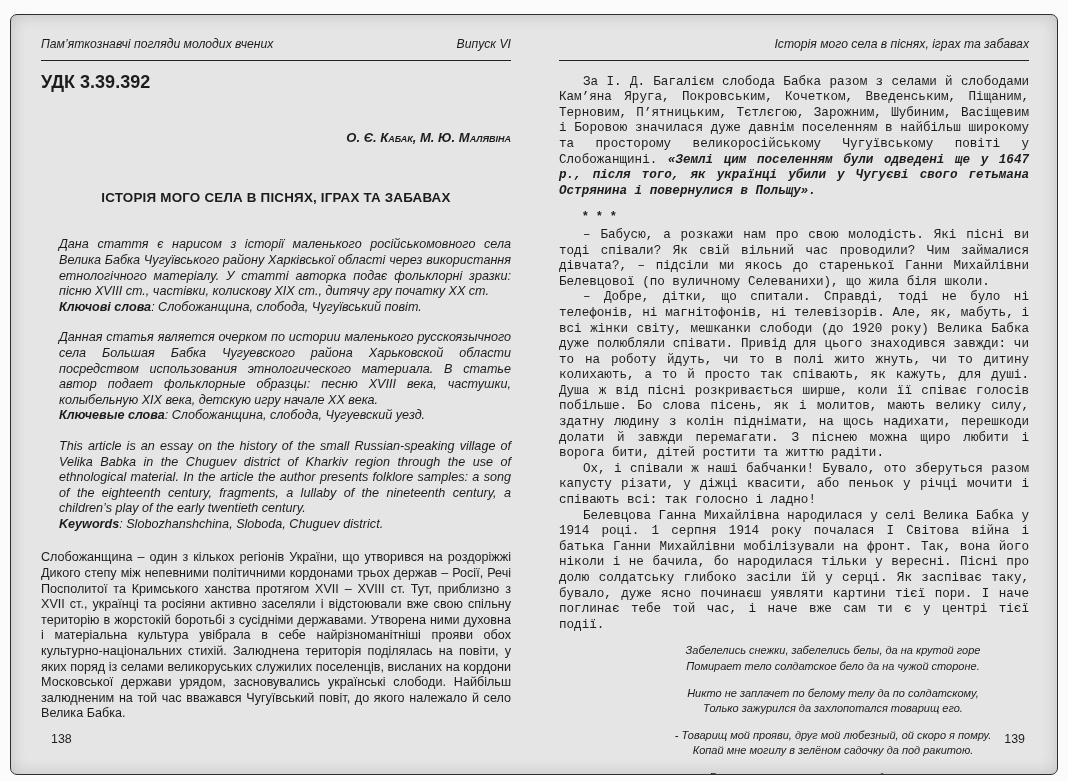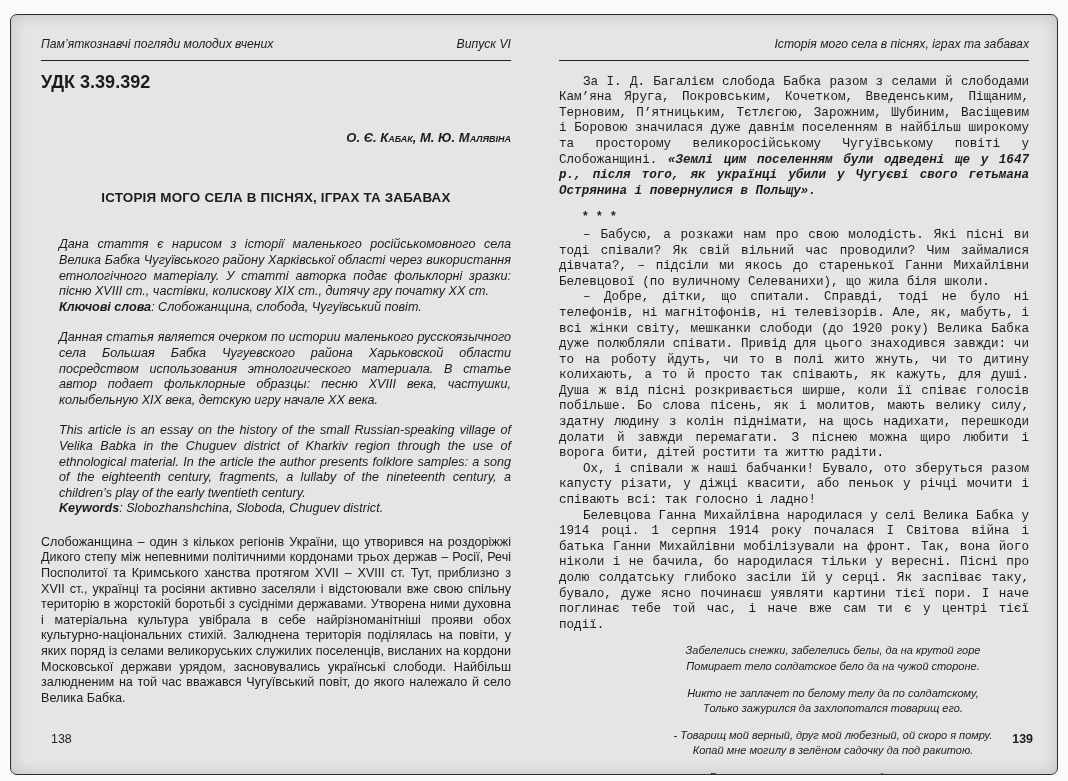--- a/index.html
+++ b/index.html
@@ -87,21 +87,21 @@
     font-style: italic;
     font-size: 11px;
     text-align: center;
   }
   .page-number {
     position: absolute;
     bottom: 26px;
     font-size: 12.4px;
   }
   .page-number-left  { left: 40px; }
-  .page-number-right { right: 24px; font-weight: bold; }
+  .page-number-right { right: 32px; }
 </style>
 </head>
 <body>
 
 <div class="spread">
 
   <div class="page page-left">
     <div class="running-head-row">
       <span>Пам’яткознавчі погляди молодих вчених</span>
       <span>Випуск VI</span>
@@ -114,20 +114,21 @@
 
     <div class="article-title">ІСТОРІЯ МОГО СЕЛА В ПІСНЯХ, ІГРАХ ТА ЗАБАВАХ</div>
 
     <div class="abstract">
       <div>Дана стаття є нарисом з історії маленького російськомовного села Велика Бабка Чугуївського району Харківської області через використання етнологічного матеріалу. У статті авторка подає фольклорні зразки: пісню XVIII ст., частівки, колискову XIX ст., дитячу гру початку XX ст.</div>
       <div><span class="kw-label">Ключові слова</span><span>: Слобожанщина, слобода, Чугуївський повіт.</span></div>
     </div>
 
     <div class="abstract">
       <div>Данная статья является очерком по истории маленького русскоязычного села Большая Бабка Чугуевского района Харьковской области посредством использования этнологического материала. В статье автор подает фольклорные образцы: песню XVIII века, частушки, колыбельную XIX века, детскую игру начале XX века.</div>
+      <div><span class="kw-label">Ключевые слова</span><span>: Слобожанщина, слобода, Чугуевский уезд.</span></div>
     </div>
 
     <div class="abstract">
       <div>This article is an essay on the history of the small Russian-speaking village of Velika Babka in the Chuguev district of Kharkiv region through the use of ethnological material. In the article the author presents folklore samples: a song of the eighteenth century, fragments, a lullaby of the nineteenth century, a children’s play of the early twentieth century.</div>
       <div><span class="kw-label">Keywords</span><span>: Slobozhanshchina, Sloboda, Chuguev district.</span></div>
     </div>
 
     <div class="body-text">Слобожанщина – один з кількох регіонів України, що утворився на роздоріжжі Дикого степу між непевними політичними кордонами трьох держав – Росії, Речі Посполитої та Кримського ханства протягом XVII – XVIII ст. Тут, приблизно з XVII ст., українці та росіяни активно заселяли і відстоювали вже свою спільну територію в жорстокій боротьбі з сусідніми державами. Утворена ними духовна і матеріальна культура увібрала в себе найрізноманітніші прояви обох культурно-національних стихій. Залюднена територія поділялась на повіти, у яких поряд із селами великоруських служилих поселенців, висланих на кордони Московської держави урядом, засновувались українські слободи. Найбільш залюдненим на той час вважався Чугуївський повіт, до якого належало й село Велика Бабка.</div>
 
     <div class="page-number page-number-left">138</div>
@@ -149,21 +150,21 @@
     <div class="verses">
       <div class="verse">
         <div>Забелелись снежки, забелелись белы, да на крутой горе</div>
         <div>Помирает тело солдатское бело да на чужой стороне.</div>
       </div>
       <div class="verse">
         <div>Никто не заплачет по белому телу да по солдатскому,</div>
         <div>Только зажурился да захлопотался товарищ его.</div>
       </div>
       <div class="verse">
-        <div>- Товарищ мой верный, друг мой любезный, ой скоро я помру.</div>
+        <div>- Товарищ мой прояви, друг мой любезный, ой скоро я помру.</div>
         <div>Копай мне могилу в зелёном садочку да под ракитою.</div>
       </div>
       <div class="verse">
         <div>Ракита высока, листья широки да похилилися,</div>
       </div>
     </div>
 
     <div class="page-number page-number-right">139</div>
   </div>
 

